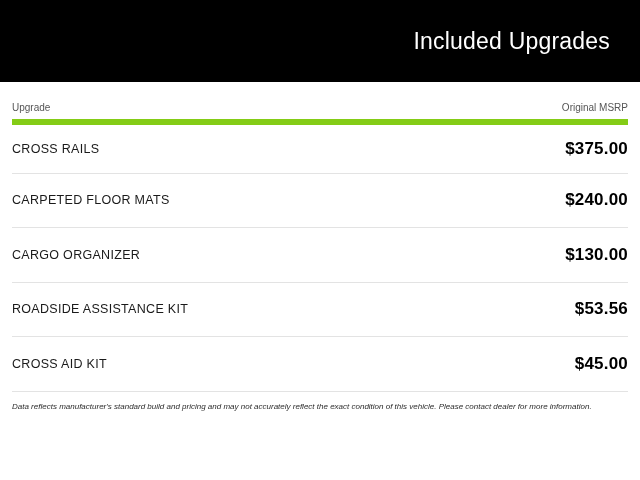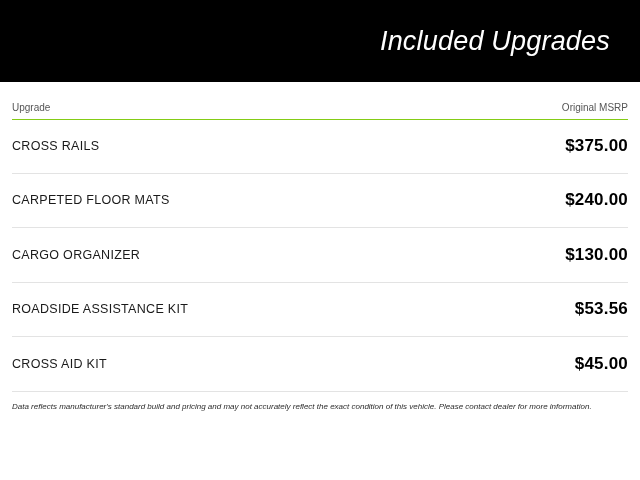--- a/index.html
+++ b/index.html
@@ -20,24 +20,23 @@
   .header {
     background: #000000;
     height: 82px;
     display: flex;
     align-items: center;
     justify-content: flex-end;
     padding-right: 30px;
   }
   .header-title {
     color: #ffffff;
-    font-size: 27px;
+    font-size: 23px;
     font-weight: 400;
     letter-spacing: 0.2px;
-    font-style: italic;
   }
   .content {
     flex: 1;
     padding: 0 12px;
     display: flex;
     flex-direction: column;
   }
   .col-head {
     display: flex;
     justify-content: space-between;
@@ -55,21 +54,21 @@
     flex-direction: column;
   }
   .row {
     display: flex;
     justify-content: space-between;
     align-items: center;
     height: 54.5px;
     border-bottom: 1px solid #e3e3e3;
   }
   .row:first-child {
-    border-top: 1px solid #84cc16;
+    border-top: 6px solid #84cc16;
   }
   .row-label {
     font-size: 12.5px;
     color: #1a1a1a;
     letter-spacing: 0.3px;
     font-weight: 400;
   }
   .row-price {
     font-size: 17px;
     color: #000000;

